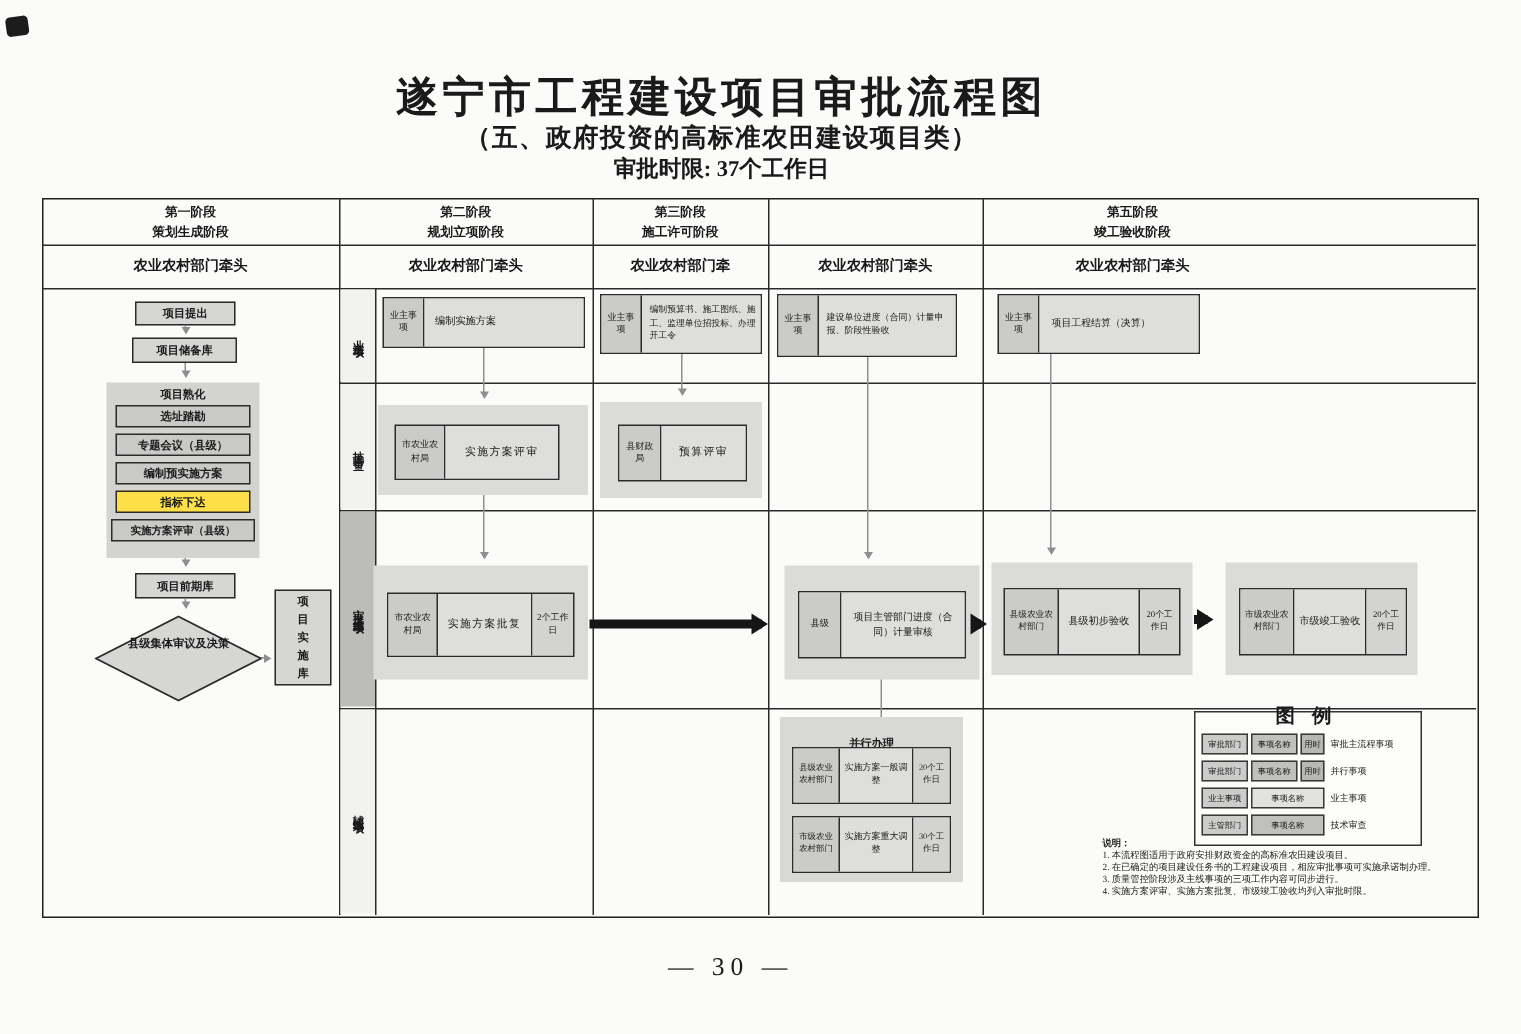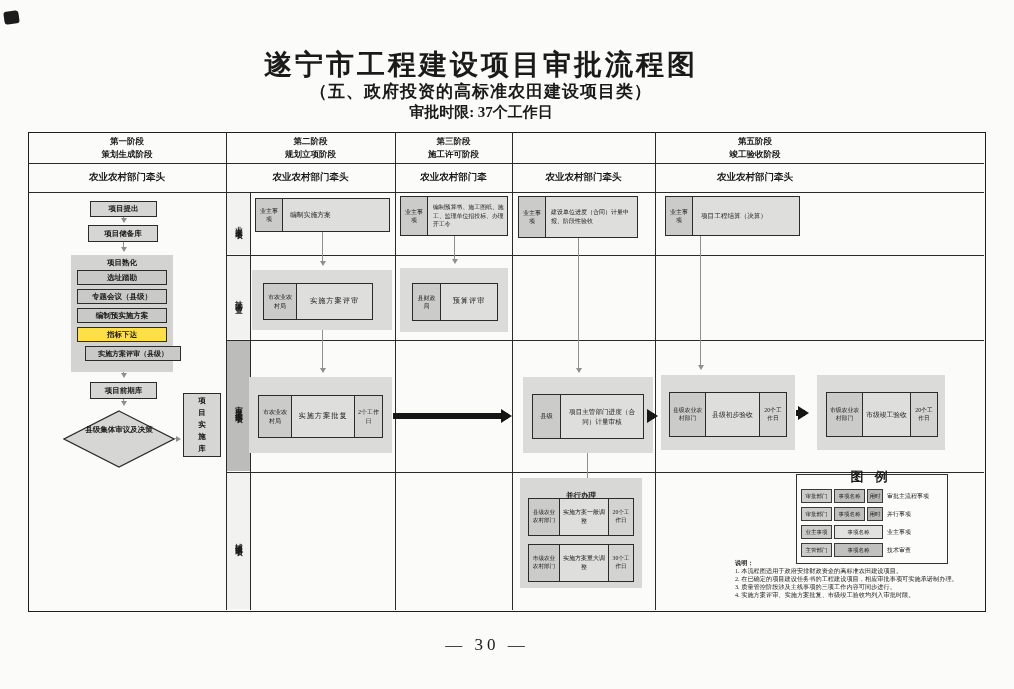--- a/index.html
+++ b/index.html
@@ -101,21 +101,21 @@
   <div class="varrow" style="left:123px;top:217px;height:4px;"></div>
   <div class="box" style="left:88px;top:225px;width:70px;height:17px;">项目储备库</div>
   <div class="varrow" style="left:123px;top:242px;height:8px;"></div>
 
   <div class="shade" style="left:71px;top:255px;width:102px;height:117px;background:#d3d3d1;"></div>
   <div class="abs ttl" style="left:71px;top:258px;width:102px;font-size:7.5px;">项目熟化</div>
   <div class="box" style="left:77px;top:270px;width:90px;height:15px;background:#c9c9c7;">选址踏勘</div>
   <div class="box" style="left:77px;top:289px;width:90px;height:15px;background:#c9c9c7;">专题会议（县级）</div>
   <div class="box" style="left:77px;top:308px;width:90px;height:15px;background:#c9c9c7;">编制预实施方案</div>
   <div class="box" style="left:77px;top:327px;width:90px;height:15px;background:#fde047;">指标下达</div>
-  <div class="box" style="left:74px;top:346px;width:96px;height:15px;background:#c9c9c7;font-size:7px;margin-left:11px;">实施方案评审（县级）</div>
+  <div class="box" style="left:74px;top:346px;width:96px;height:15px;background:#c9c9c7;font-size:7px;">实施方案评审（县级）</div>
 
   <div class="varrow" style="left:123px;top:372px;height:4px;"></div>
   <div class="box" style="left:90px;top:382px;width:67px;height:17px;">项目前期库</div>
   <div class="varrow" style="left:123px;top:399px;height:5px;"></div>
 
   <svg class="abs" style="left:63px;top:410px;" width="112" height="58" viewBox="0 0 112 58">
     <polygon points="56,1 111,29 56,57 1,29" fill="#d6d6d4" stroke="#2b2b2b" stroke-width="1.2"></polygon>
   </svg>
   <div class="abs ttl" style="left:83px;top:425px;width:72px;font-size:7.5px;line-height:1.4;font-family:Liberation Mono, monospace;">县级集体审议及决策</div>
   <div class="harrow" style="left:174px;top:438px;width:5px;"></div>

